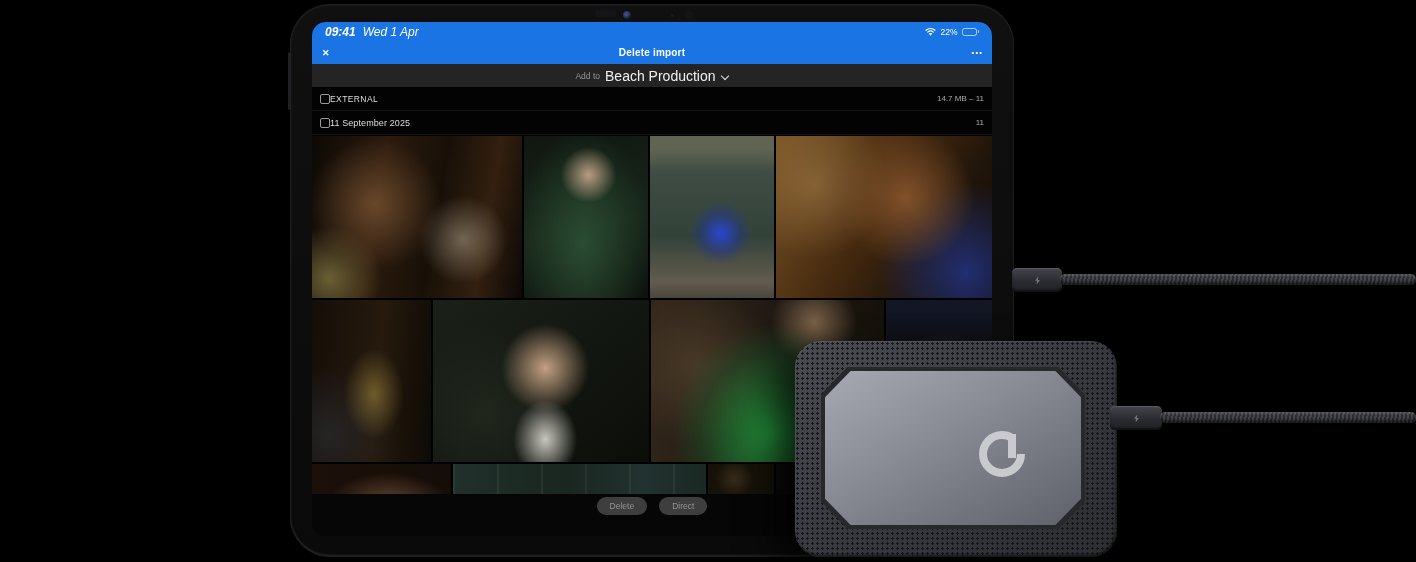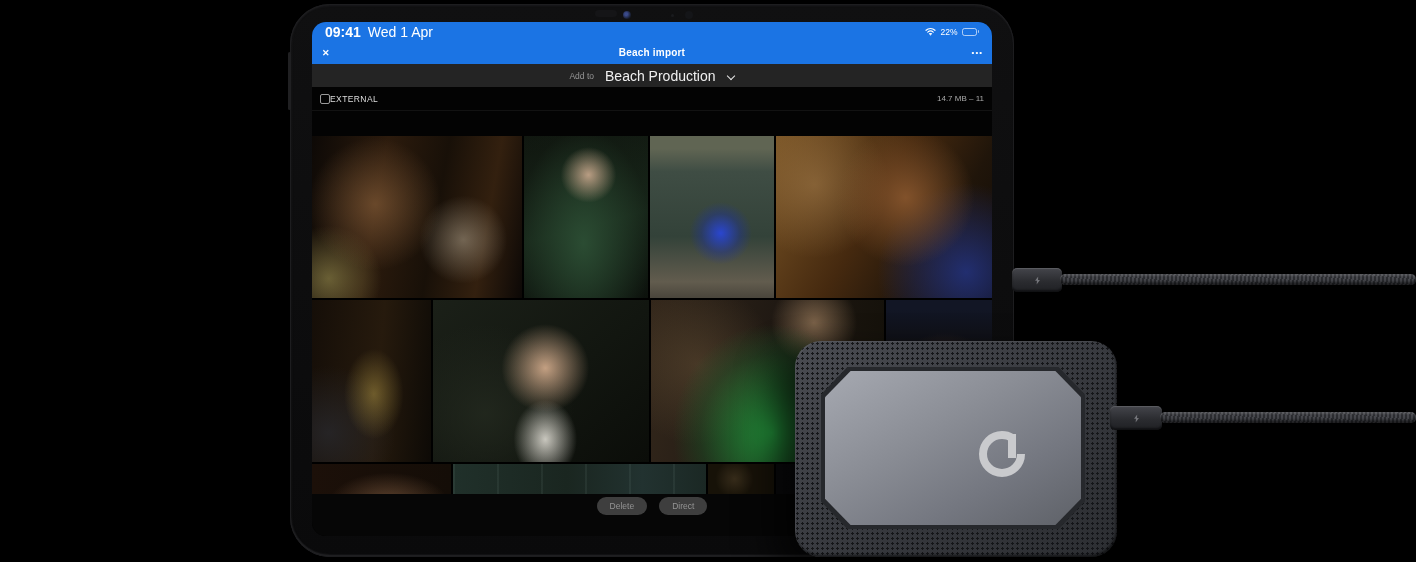--- a/index.html
+++ b/index.html
@@ -15,35 +15,35 @@
   .camera-strip{position:absolute;left:0;top:0;width:100%;height:18px;}
   .cam-pill{position:absolute;left:305px;top:6px;width:22px;height:7px;border-radius:4px;background:#151517;}
   .cam-lens{position:absolute;left:333px;top:7px;width:8px;height:8px;border-radius:50%;background:radial-gradient(circle at 40% 40%,#3a4a8a 20%,#151a28 70%);}
   .cam-dot-s{position:absolute;left:381px;top:10px;width:3px;height:3px;border-radius:50%;background:#1a1b1e;}
   .cam-dot{position:absolute;left:395px;top:7px;width:8px;height:8px;border-radius:50%;background:#141518;}
 
   
   .screen{position:absolute;left:22px;top:18px;width:680px;height:514px;border-radius:14px;overflow:hidden;background:#000;display:flex;flex-direction:column;}
 
   .statusbar{height:19px;background:#1b74e4;display:flex;align-items:center;justify-content:space-between;padding:0 13px;color:#fff;flex:0 0 auto;}
-  .sb-left{display:flex;gap:7px;align-items:center;font-size:14px;}
+  .sb-left{display:flex;gap:7px;align-items:center;font-size:12px;font-style:italic;}
   .sb-time{font-weight:700;}
   .sb-right{display:flex;gap:4px;align-items:center;font-size:8.5px;}
   .wifi-icon svg{display:block;}
   .battery{display:flex;align-items:center;gap:1px;}
   .batt-body{width:15px;height:8px;border:1px solid rgba(255,255,255,.65);border-radius:2.5px;padding:1px;}
   .batt-fill{width:100%;height:100%;background:#fff;border-radius:1px;}
   .batt-nub{width:1.5px;height:3.5px;background:rgba(255,255,255,.65);border-radius:0 1px 1px 0;}
 
   .titlebar{height:23px;background:#1b74e4;position:relative;display:flex;align-items:center;justify-content:center;color:#fff;flex:0 0 auto;}
   .tb-title{font-size:10px;font-weight:700;letter-spacing:.2px;}
   .tb-close{position:absolute;left:10px;top:50%;transform:translateY(-50%);font-size:9px;font-weight:700;cursor:default;line-height:1;}
   .tb-more{position:absolute;right:9px;top:50%;transform:translateY(-50%);font-size:8px;letter-spacing:1px;line-height:1;}
 
-  .addto{height:23px;background:#242424;display:flex;align-items:center;justify-content:center;gap:11px;flex:0 0 auto;}
+  .addto{height:23px;background:#242424;display:flex;align-items:center;justify-content:center;gap:5px;flex:0 0 auto;}
   .addto-label{font-size:8.5px;color:#969696;}
   .addto-value{font-size:14px;color:#f0f0f0;}
   .chev{width:8px;height:8px;position:relative;}
   .chev::before{content:"";position:absolute;left:1px;top:1px;width:5px;height:5px;border-right:1.4px solid #e8e8e8;border-bottom:1.4px solid #e8e8e8;transform:rotate(45deg);}
 
   .list{height:49px;background:#030303;flex:0 0 auto;}
   .lrow{height:24px;display:flex;align-items:center;padding:0 8px;gap:0;border-bottom:1px solid #121212;}
   .checkbox{width:10px;height:10px;border:1px solid #9a9a9a;border-radius:2px;background:transparent;flex:0 0 auto;}
   .lrow-label{font-size:8.5px;color:#dedede;letter-spacing:.4px;}
   .lrow-label.dl{letter-spacing:.1px;font-size:9px;}
@@ -120,35 +120,40 @@
           <span>22%</span>
           <span class="battery">
             <span class="batt-body"><span class="batt-fill"></span></span>
             <span class="batt-nub"></span>
           </span>
         </div>
       </div>
 
       <div class="titlebar">
         <span class="tb-close">✕</span>
-        <span class="tb-title">Beach import</span>
+        <span class="tb-title">Delete import</span>
         <span class="tb-more">•••</span>
       </div>
 
       <div class="addto">
         <span class="addto-label">Add to</span>
         <span class="addto-value">Beach Production</span>
         <span class="chev"></span>
       </div>
 
       <div class="list">
         <div class="lrow">
           <span class="checkbox"></span>
           <span class="lrow-label">EXTERNAL</span>
           <span class="lrow-meta">14.7 MB – 11</span>
+        </div>
+        <div class="lrow">
+          <span class="checkbox"></span>
+          <span class="lrow-label dl">11 September 2025</span>
+          <span class="lrow-meta">11</span>
         </div>
       </div>
 
       <div class="grid">
         <div class="grow grow1">
           <div class="ph r1c1" style="background:radial-gradient(circle at 30% 42%,rgba(146,102,62,.6),transparent 38%),radial-gradient(circle at 72% 64%,rgba(205,192,168,.45),transparent 24%),radial-gradient(circle at 8% 88%,rgba(180,170,95,.5),transparent 22%),linear-gradient(100deg,#0d0906,#2c1b0d 32%,#181008 58%,#33200f 80%,#0c0806)"></div>
           <div class="ph r1c2" style="background:radial-gradient(circle at 52% 24%,rgba(212,176,148,.85),transparent 20%),radial-gradient(ellipse at 48% 66%,rgba(44,78,52,.95),rgba(16,26,18,.3) 75%),linear-gradient(165deg,#11160f,#1a2a1c 55%,#0b0e0a)"></div>
           <div class="ph r1c3" style="background:radial-gradient(circle at 57% 60%,#2a46cf,rgba(30,50,160,.4) 16%,transparent 26%),linear-gradient(180deg,#606553 8%,#3f4d44 22%,#334239 62%,#625c4e 90%,#4a463c)"></div>
           <div class="ph fill" style="background:radial-gradient(circle at 60% 38%,rgba(133,84,44,.95),transparent 42%),radial-gradient(circle at 88% 84%,rgba(36,52,130,.85),transparent 38%),radial-gradient(circle at 18% 30%,rgba(170,130,80,.5),transparent 35%),linear-gradient(120deg,#7a5526,#45290f 45%,#20150a 72%,#0e0a06)"></div>
         </div>

